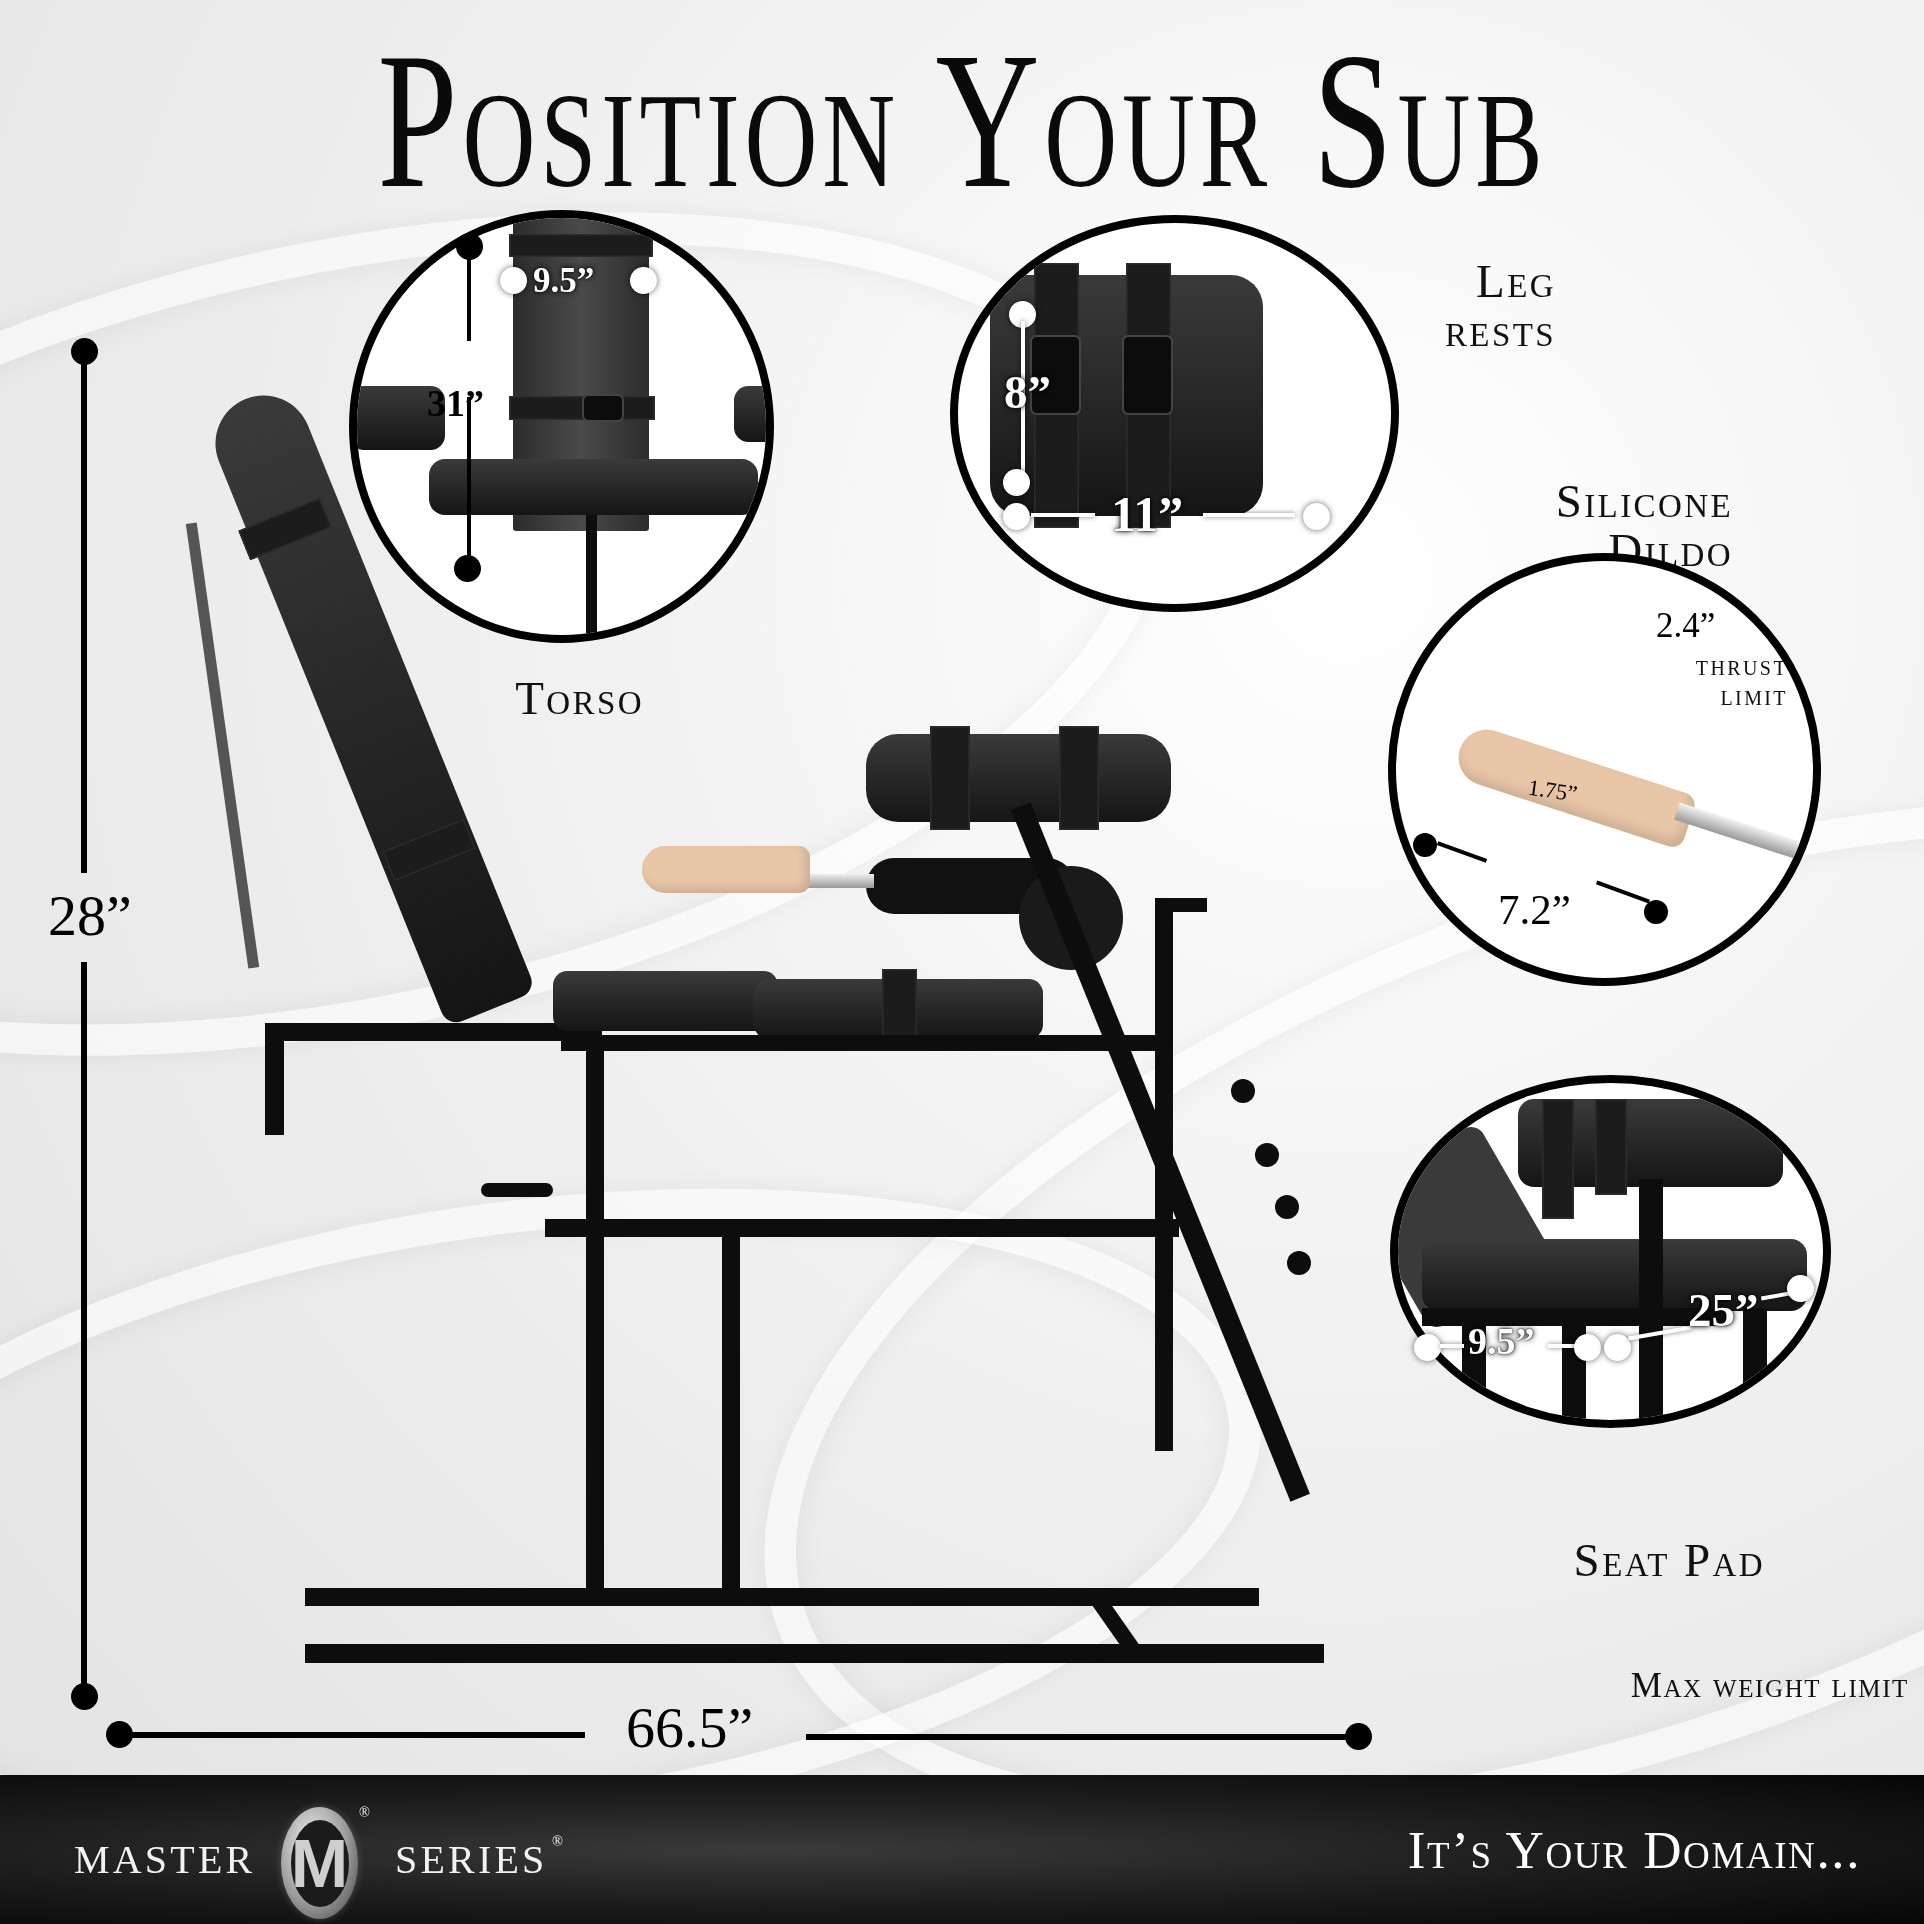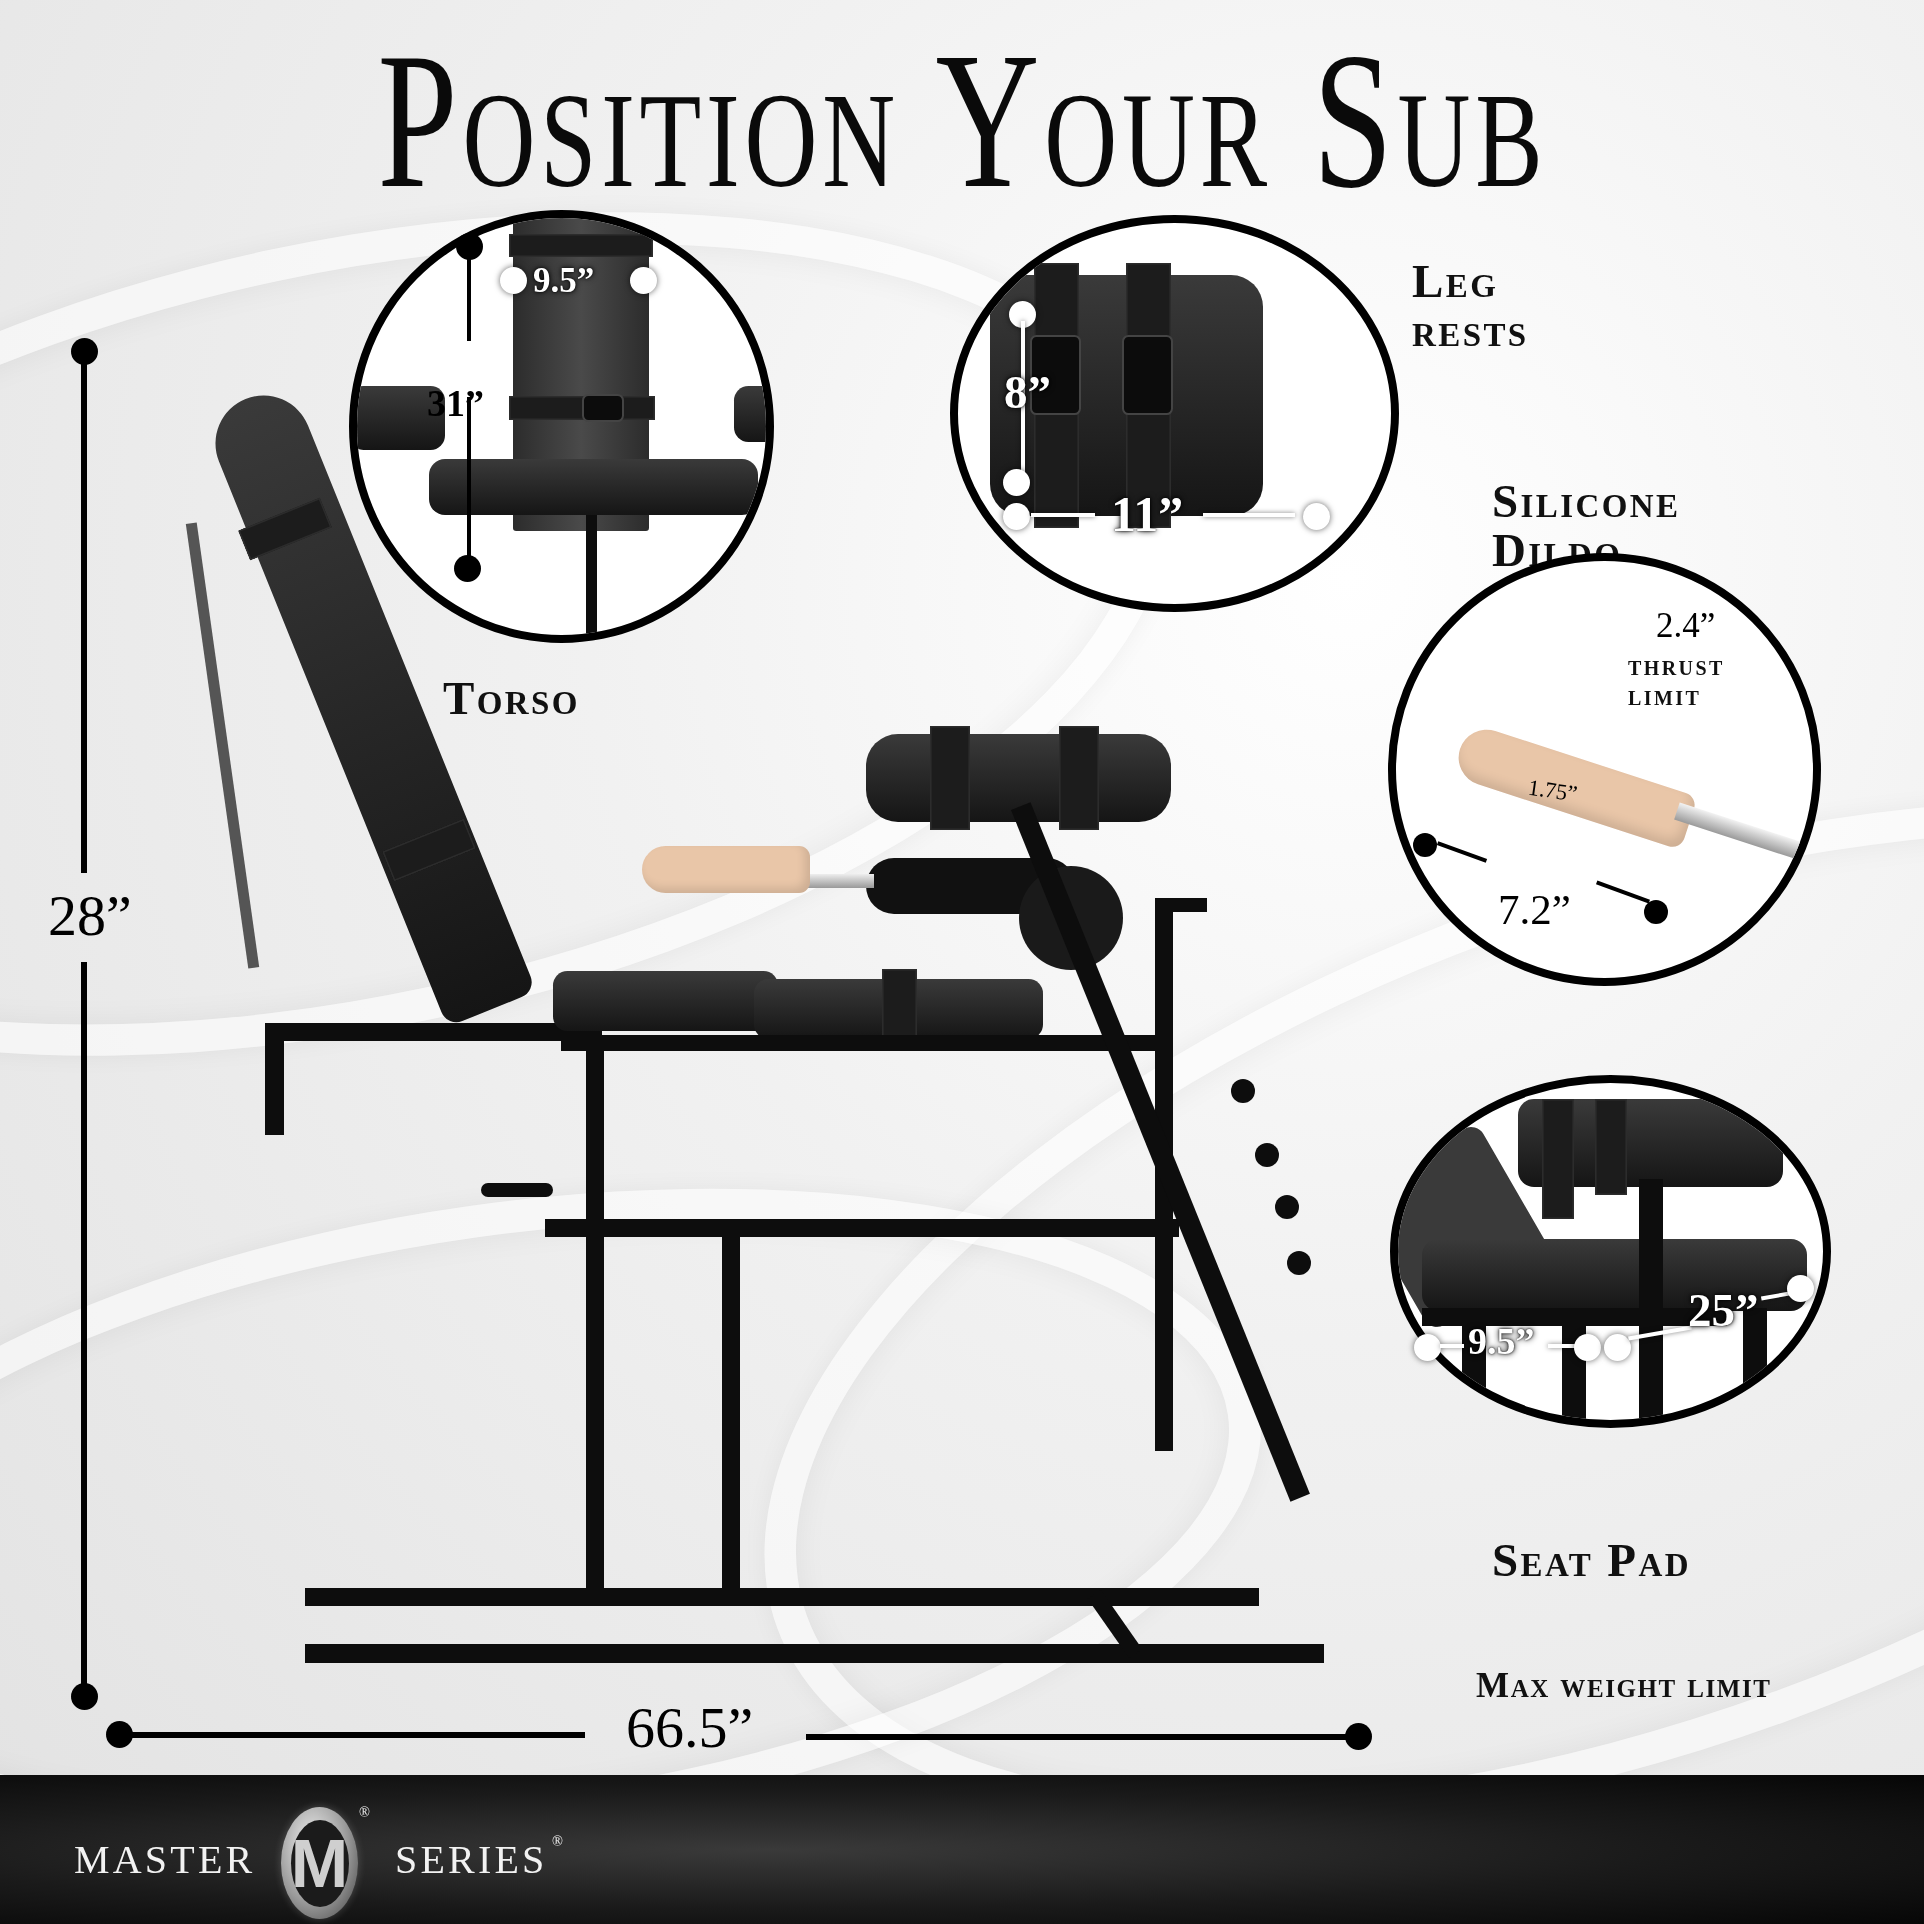--- a/index.html
+++ b/index.html
@@ -12,21 +12,21 @@
   .swirl { position:absolute; border-radius:50%; border:32px solid rgba(255,255,255,0.55);
     box-shadow: 0 0 32px rgba(0,0,0,0.06) inset, 0 0 24px rgba(0,0,0,0.05); }
   .title {
     position:absolute; left:0; top:24px; width:1925px; text-align:center;
     font-family:"Liberation Serif", serif; font-size:144px; letter-spacing:4.8px;
     color:#0a0a0a; font-variant:small-caps; line-height:1;
     transform:scaleY(1.35); transform-origin:top center;
   }
   .label {
     position:absolute; font-family:"Liberation Serif", serif; color:#111;
-    font-variant:small-caps; letter-spacing:2.4px; text-align:left; line-height:1.05;font-weight:bold;
+    font-variant:small-caps; letter-spacing:2.4px; text-align:right; line-height:1.05;
   }
   .dim-line { position:absolute; background:#000; }
   .dot { position:absolute; width:27px; height:27px; border-radius:50%; background:#000; }
   .dot.white { background:#fff; box-shadow:0 0 6.4px rgba(0,0,0,0.6); }
   .wline { position:absolute; background:#fff; box-shadow:0 0 4.8px rgba(0,0,0,0.5); }
   .dimtext { position:absolute; font-family:"Liberation Serif", serif; color:#000; }
   .dimtext.white { color:#fff; text-shadow:0 0 6.4px #000, 0 0 2.4px #000;font-weight:bold; }
   .circle {
     position:absolute; border-radius:50%; border:8px solid #000; background:#fff; overflow:hidden;
   }
@@ -209,14 +209,15 @@
 </div>
 
 <div class="footer">
   <div class="brand" style="left:74px;top:61px;font-size:40px;">MASTER</div>
   <div class="logo-m">
     <div class="logo-m-inner">M</div>
   </div>
   <div class="brand" style="left:359px;top:29px;font-size:14.4px;">®</div>
   <div class="brand" style="left:395px;top:61px;font-size:40px;">SERIES</div>
   <div class="brand" style="left:552px;top:58px;font-size:14.4px;">®</div>
+  <div class="tagline">It’s Your Domain...</div>
 </div>
 
 
 </body></html>

